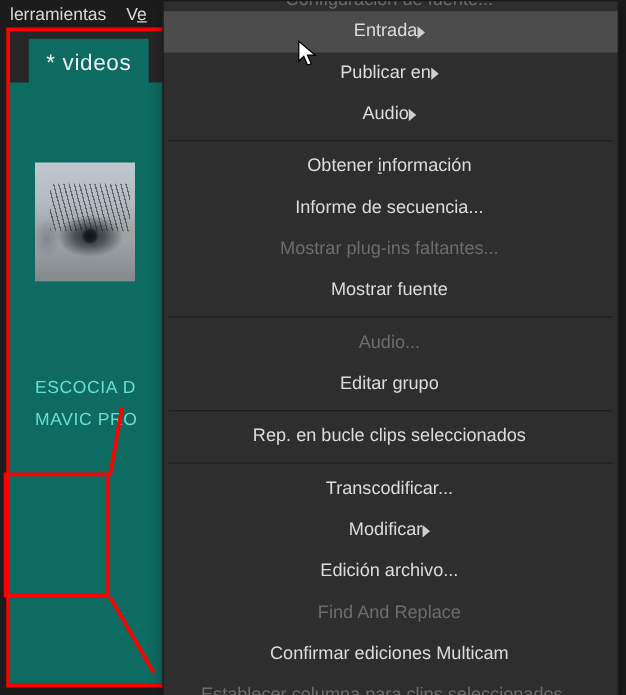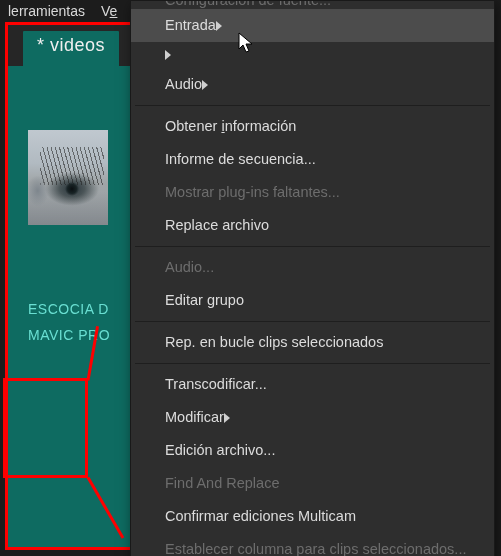--- a/index.html
+++ b/index.html
@@ -49,20 +49,21 @@
   .tab {
     position: absolute;
     left: 15px;
     top: 6px;
     height: 30px;
     background: #0e6b61;
     color: #efefef;
     font-size: 18px;
     padding: 4px 14px 4px 14px;
     display: flex;
+    align-items: center;
     letter-spacing: 0.5px;
     border-radius: 1px;
   }
   .tabline {
     position: absolute;
     left: 0;
     top: 41px;
     right: 0;
     height: 2px;
     background: #0e6b61;
@@ -154,27 +155,27 @@
     position: absolute;
     left: 130px;
     top: 0;
     width: 363px;
     background: #2e2e2e;
     border: 1px solid #191919;
     box-shadow: 2px 4px 12px rgba(0,0,0,0.5);
   }
   .ctxmenu .item {
     position: relative;
-    padding: 8px 18px 8px 34px;
+    padding: 8px 18px 8px 16px;
     color: #dcdcdc;
     font-size: 14.5px;
     line-height: 17px;
     display: flex;
     align-items: center;
-    justify-content: flex-start;
+    justify-content: center;
     cursor: default;
   }
   .ctxmenu .item.disabled {
     color: #6d6d6d;
   }
   .ctxmenu .item.hover {
     background: #4c4c4c;
   }
   .ctxmenu .item.cut {
     height: 8px;
@@ -239,38 +240,39 @@
 
   <div class="ctxmenu">
     <div class="item cut disabled">
       <span class="lbl">Configuración de fuente...</span>
     </div>
     <div class="item hover">
       <span class="lbl">Entrada</span>
       <span class="arrow"></span>
     </div>
     <div class="item">
+      <span class="lbl">Publicar en</span>
       <span class="arrow"></span>
     </div>
     <div class="item">
       <span class="lbl">Audio</span>
       <span class="arrow"></span>
     </div>
     <div class="sep"></div>
     <div class="item">
       <span class="lbl"><span>Obtener </span><span class="u">i</span><span>nformación</span></span>
     </div>
     <div class="item">
       <span class="lbl">Informe de secuencia...</span>
     </div>
     <div class="item disabled">
       <span class="lbl">Mostrar plug-ins faltantes...</span>
     </div>
     <div class="item">
-      <span class="lbl">Replace archivo</span>
+      <span class="lbl">Mostrar fuente</span>
     </div>
     <div class="sep"></div>
     <div class="item disabled">
       <span class="lbl">Audio...</span>
     </div>
     <div class="item">
       <span class="lbl">Editar grupo</span>
     </div>
     <div class="sep"></div>
     <div class="item">

